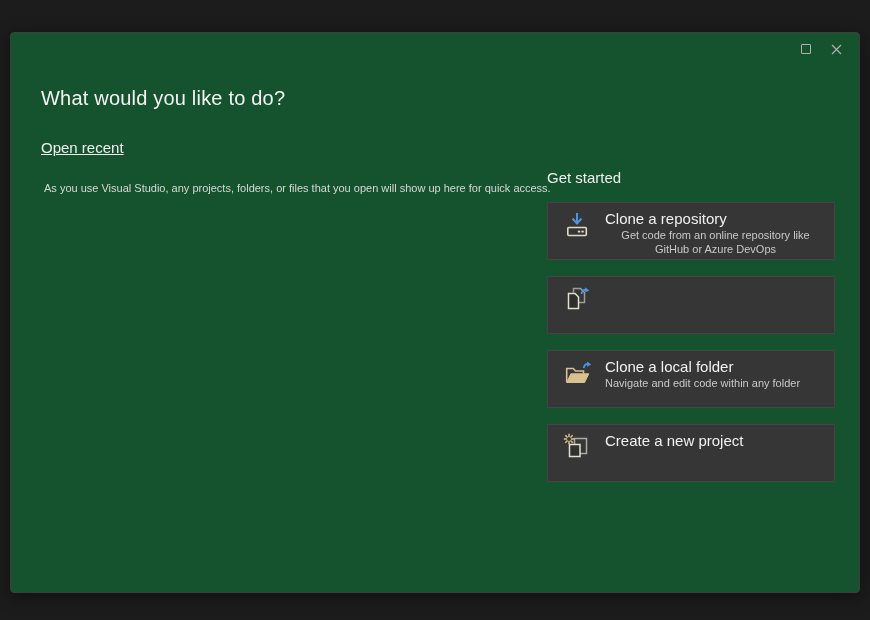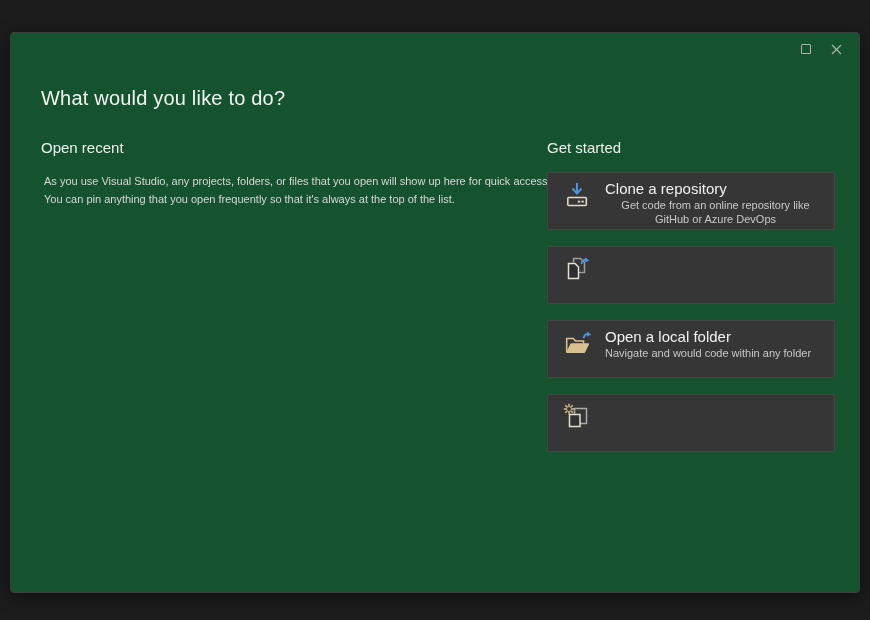--- a/index.html
+++ b/index.html
@@ -45,34 +45,34 @@
   .col-heading {
     font-size: 15px;
     font-weight: 400;
     color: #f0f0f0;
   }
   .left-col {
     position: absolute;
     left: 30px; top: 106px;
     width: 495px;
   }
-  .left-col .col-heading { margin-bottom: 16px; }
+  .left-col .col-heading { margin-bottom: 23px; text-decoration: underline; }
   .recent-hint {
     font-size: 11px;
     color: #d8d8d8;
     line-height: 18px;
     white-space: nowrap;
     margin-left: 3px;
   }
   .right-col {
     position: absolute;
     left: 536px; top: 106px;
     width: 288px;
   }
-  .right-col .col-heading { margin-bottom: 16px; }
+  .right-col .col-heading { margin-bottom: 16px; margin-top: 30px; }
   .card-list { display: flex; flex-direction: column; gap: 16px; }
   .action-card {
     width: 288px; height: 58px;
     background: #363636;
     border: 1px solid #454545;
     border-radius: 1px;
     display: flex;
     align-items: flex-start;
     cursor: pointer;
     text-align: left;
@@ -114,21 +114,20 @@
         <path d="M1 1 L10 10 M10 1 L1 10" stroke="#b0b0b0" stroke-width="1.2" fill="none"></path>
       </svg>
     </button>
   </div>
 
   <div class="dialog-title">What would you like to do?</div>
 
   <div class="left-col">
     <div class="col-heading">Open recent</div>
     <div class="recent-hint">As you use Visual Studio, any projects, folders, or files that you open will show up here for quick access.</div>
-    <div class="recent-hint">You can pin anything that you open frequently so that it's always at the top of the list.</div>
   </div>
 
   <div class="right-col">
     <div class="col-heading">Get started</div>
 
     <div class="card-list">
 
       <button class="action-card">
         <span class="card-icon">
           <svg width="30" height="30" viewBox="0 0 30 30">
@@ -159,38 +158,39 @@
       <button class="action-card">
         <span class="card-icon">
           <svg width="30" height="30" viewBox="0 0 30 30">
             <path d="M4.7 24 V10.5 H11.3 L13.5 13 H21.5 V15.5" fill="none" stroke="#d9c08f" stroke-width="1.6"></path>
             <path d="M4.7 24.5 L8.9 15.8 H26.8 L22.6 24.5 Z" fill="#d9c08f" stroke="#d9c08f" stroke-width="1"></path>
             <path d="M21.7 10.2 C22 7 24.2 5.6 26.3 6" fill="none" stroke="#4E96D9" stroke-width="1.8"></path>
             <path d="M25.2 3.4 L29.2 6.6 L25.2 8.8 Z" fill="#4E96D9"></path>
           </svg>
         </span>
         <span class="card-text">
-          <span class="card-title" style="display:block">Open a local folder</span>
-          <span class="card-desc" style="display:block">Navigate and would code within any folder</span>
+          <span class="card-title" style="display:block">Clone a local folder</span>
+          <span class="card-desc" style="display:block">Navigate and edit code within any folder</span>
         </span>
       </button>
 
       <button class="action-card">
         <span class="card-icon">
           <svg width="30" height="30" viewBox="0 0 30 30">
             <rect x="12.5" y="6.5" width="12" height="15" fill="none" stroke="#ababa6" stroke-width="1.5"></rect>
             <rect x="7.5" y="12.5" width="10.5" height="12" fill="#313131" stroke="#e3dfd0" stroke-width="1.5"></rect>
             <g stroke="#d9c08f" stroke-width="1.5">
               <path d="M7 1.8 V12.2"></path>
               <path d="M1.8 7 H12.2"></path>
               <path d="M3.3 3.3 L10.7 10.7"></path>
               <path d="M10.7 3.3 L3.3 10.7"></path>
             </g>
             <circle cx="7" cy="7" r="2" fill="#363636"></circle>
           </svg>
         </span>
         <span class="card-text">
+          <span class="card-title" style="display:block">Create a new project</span>
         </span>
       </button>
 
     </div>
   </div>
 </div>
 
 </body></html>

